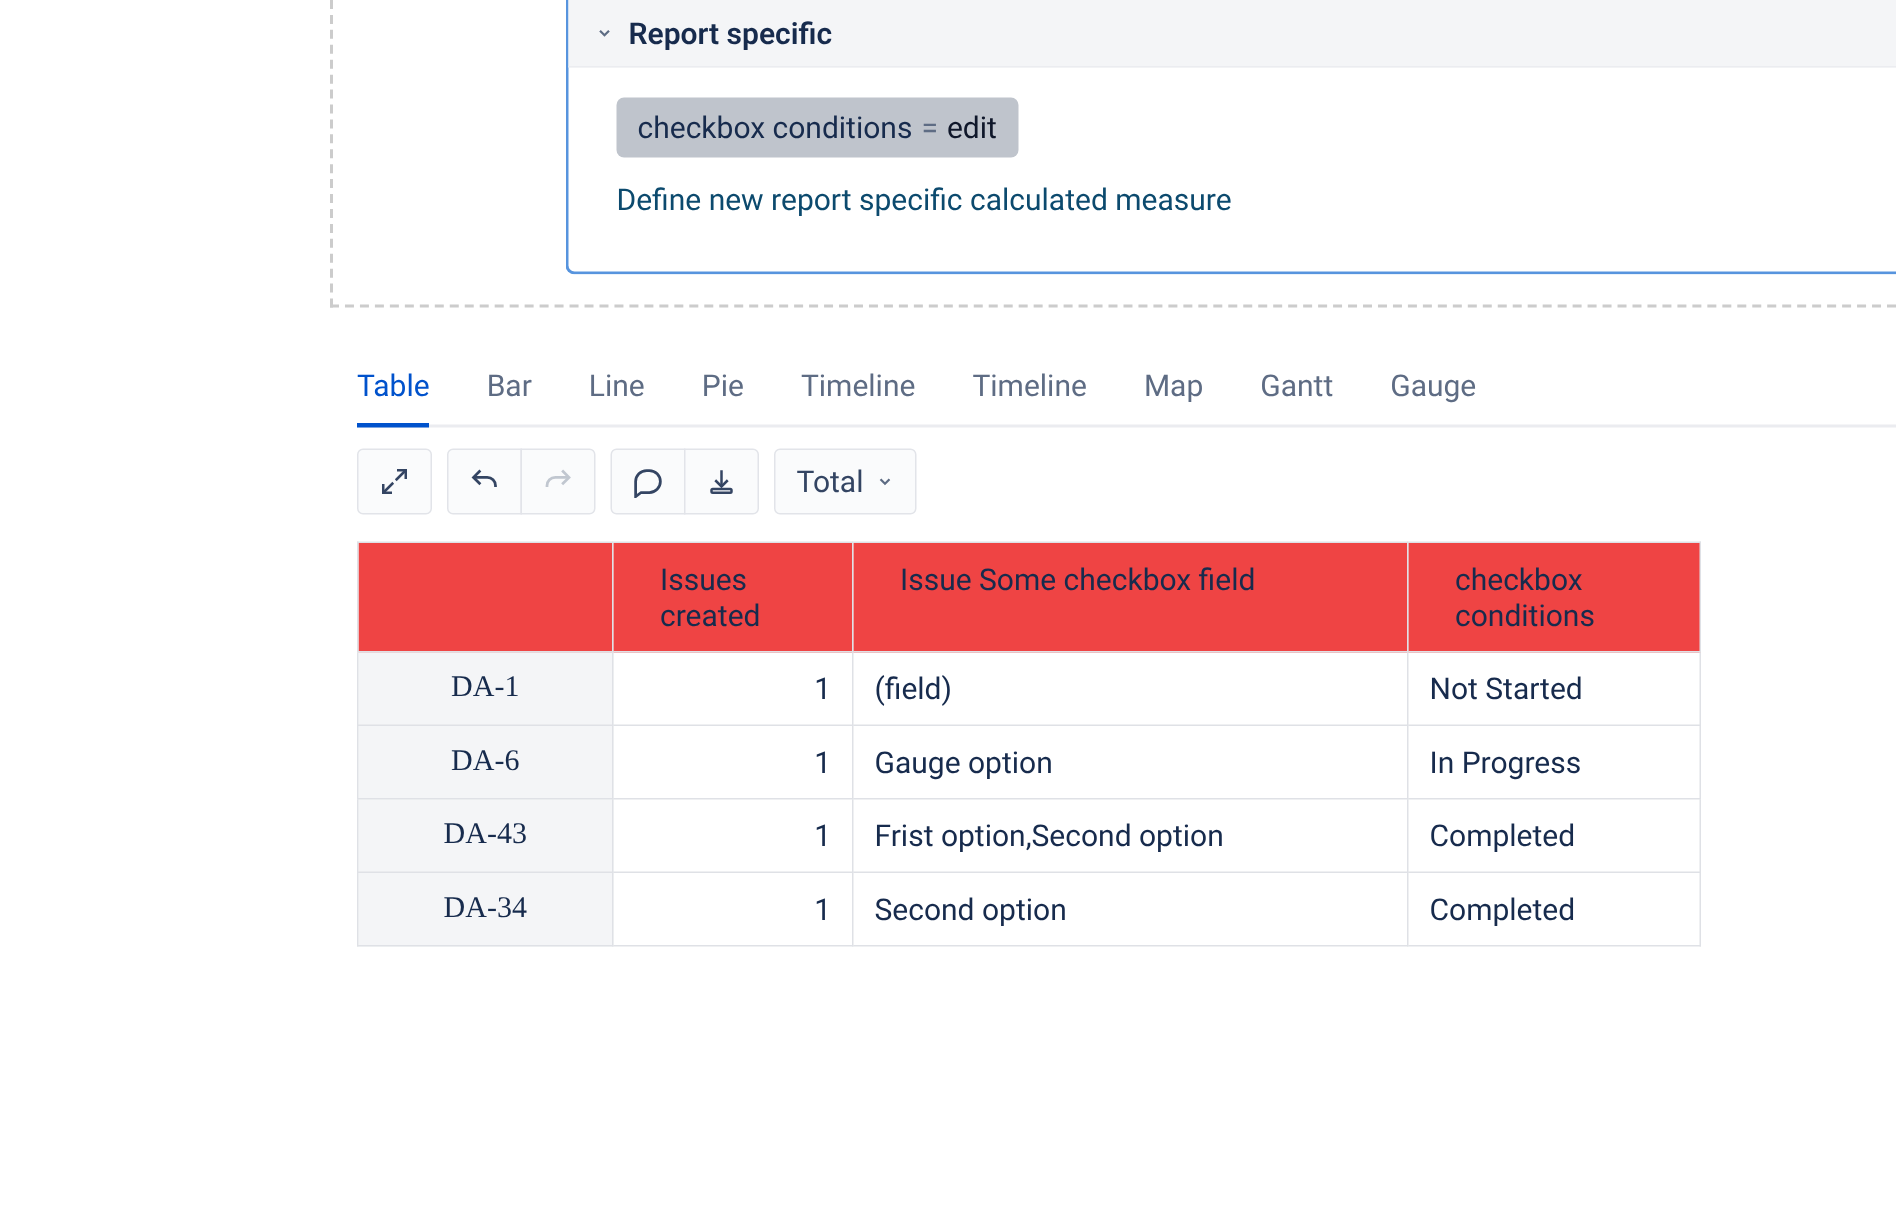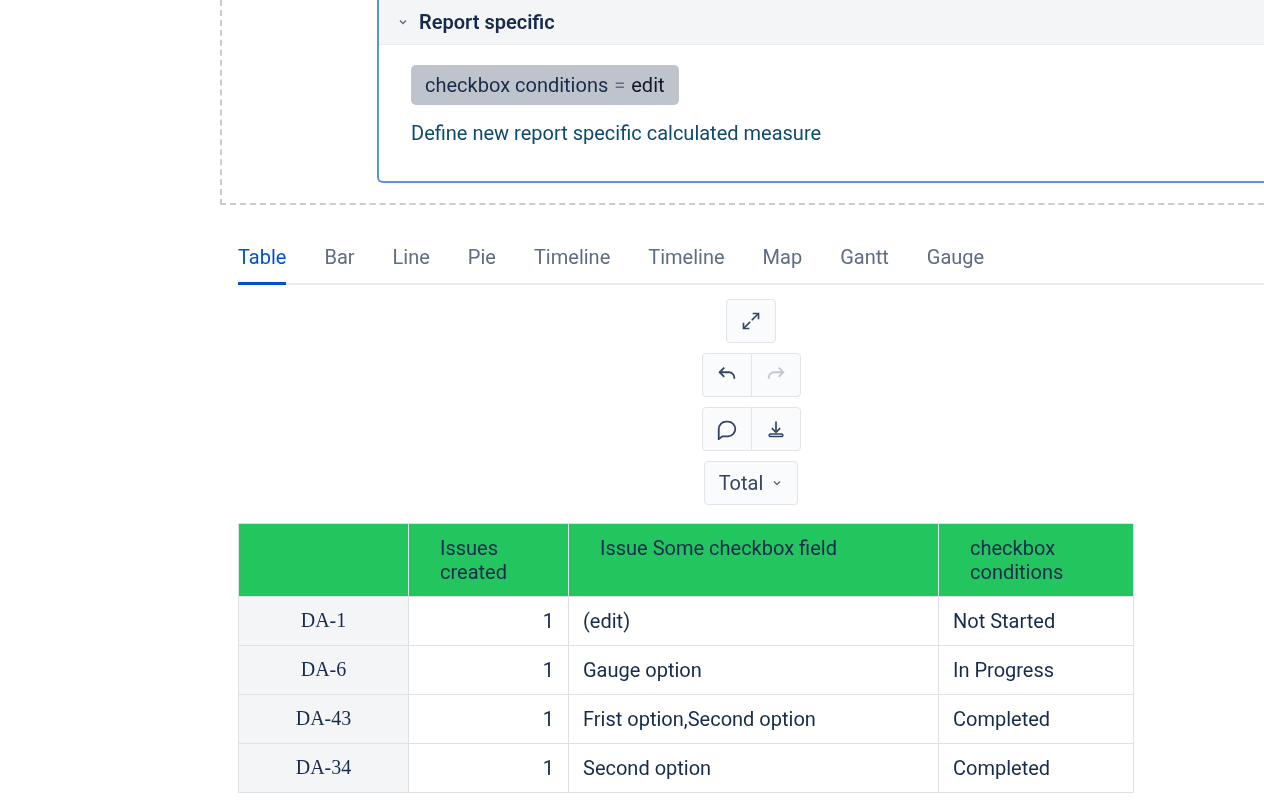--- a/index.html
+++ b/index.html
@@ -92,21 +92,20 @@
     left: 0; right: 0; bottom: -2px;
     height: 3px;
     background: #0052CC;
   }
 
   .toolbar {
     margin: 14px 0 0 238px;
     display: flex;
     gap: 10px;
     align-items: center;
-    flex-direction: column;
   }
   .btn {
     border: 1px solid #e2e4e9;
     background: #fafbfc;
     border-radius: 4px;
     height: 44px;
     display: inline-flex;
     align-items: center;
     justify-content: center;
     padding: 0 14px;
@@ -130,21 +129,21 @@
   }
   table.data th, table.data td {
     border: 1px solid #dfe1e6;
     padding: 12px 14px;
     vertical-align: top;
     text-align: left;
     font-weight: 400;
     color: #172B4D;
   }
   table.data thead th {
-    background: #22c55e;
+    background: #ef4444;
     padding-left: 31px;
   }
   table.data tbody th {
     background: #f4f5f7;
     text-align: center;
     font-weight: 400;
     font-family: Liberation Serif, serif;
   }
   table.data td.num { text-align: right; }
 
@@ -261,21 +260,21 @@
         <th></th>
         <th>Issues created</th>
         <th>Issue Some checkbox field</th>
         <th>checkbox conditions</th>
       </tr>
     </thead>
     <tbody>
       <tr>
         <th>DA-1</th>
         <td class="num">1</td>
-        <td>(edit)</td>
+        <td>(field)</td>
         <td>Not Started</td>
       </tr>
       <tr>
         <th>DA-6</th>
         <td class="num">1</td>
         <td>Gauge option</td>
         <td>In Progress</td>
       </tr>
       <tr>
         <th>DA-43</th>

